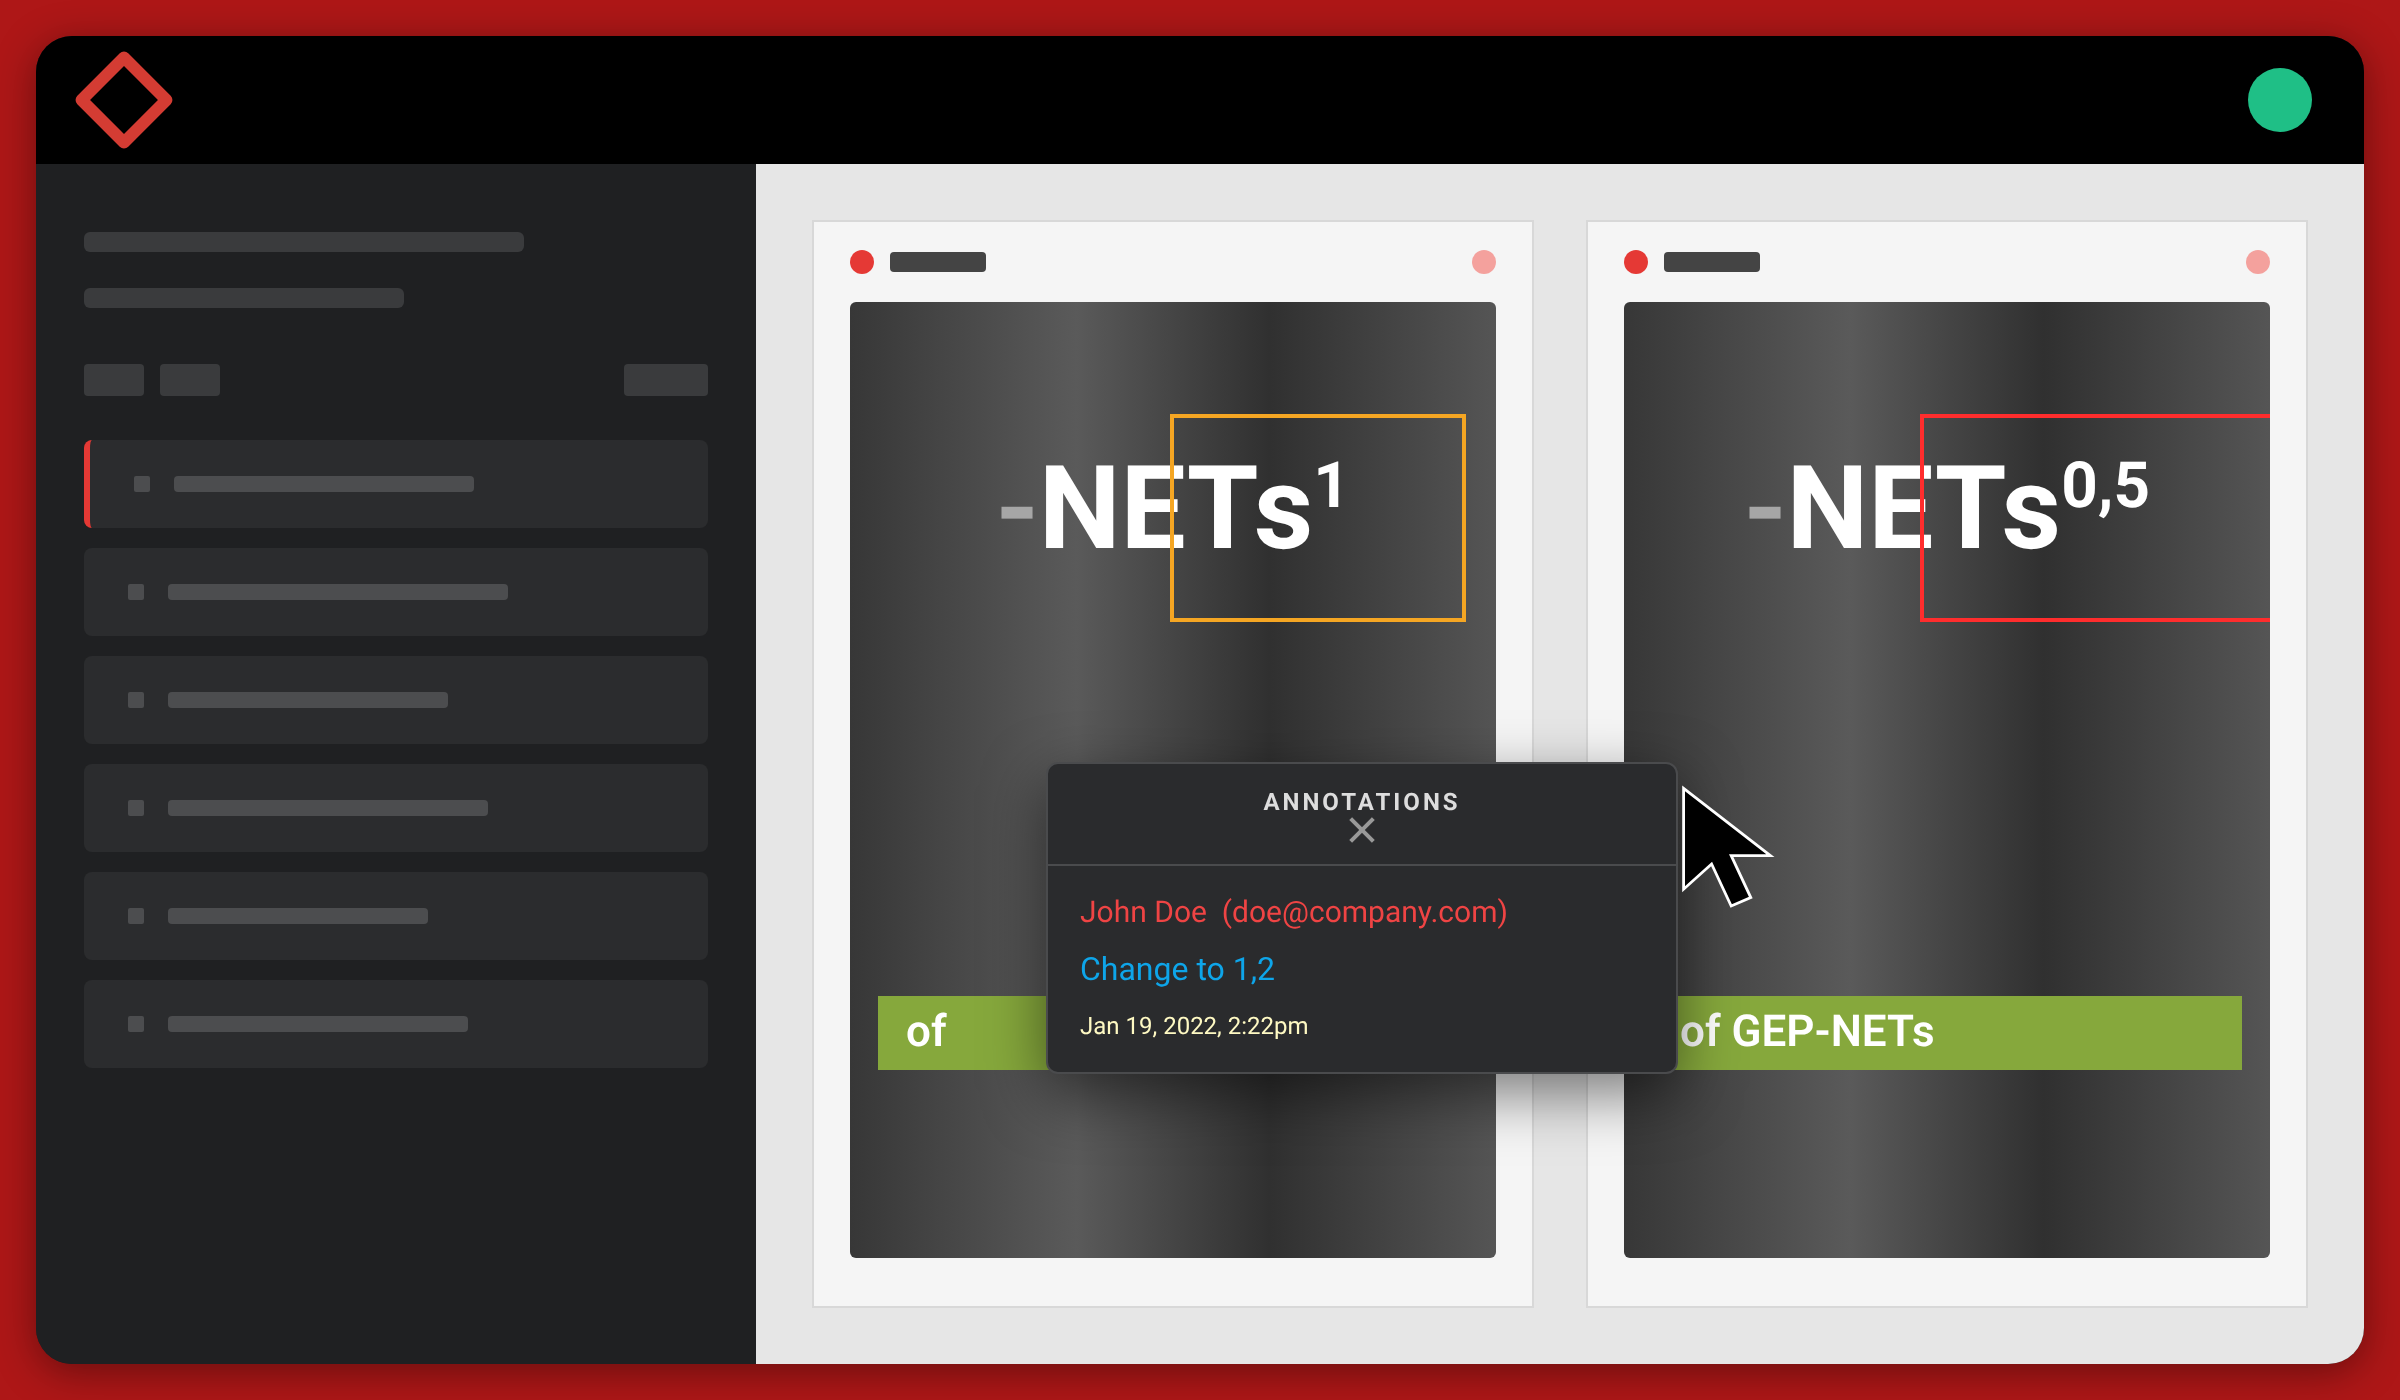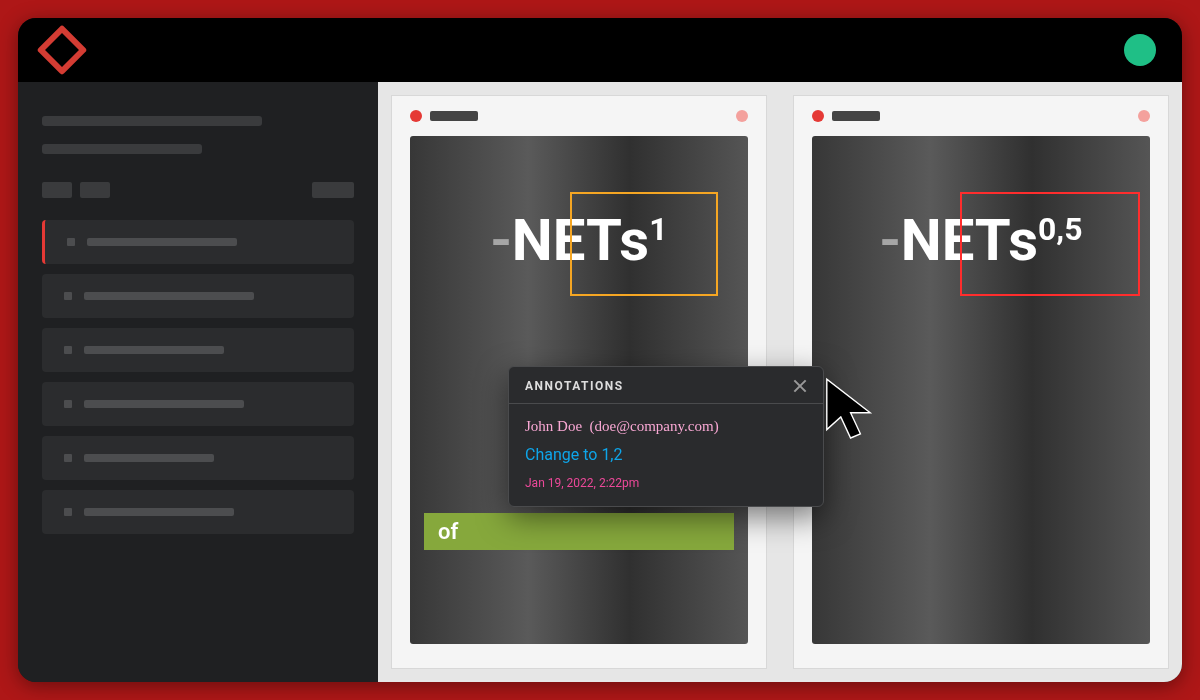--- a/index.html
+++ b/index.html
@@ -61,21 +61,21 @@
     height: 44px; position: relative;
     display: flex; align-items: center; padding-left: 22px;
   }
   .sb-item.active { border-left: 3px solid #e53935; }
   .sb-item-dot { width: 8px; height: 8px; background: #4c4d4f; border-radius: 1px; margin-right: 12px; }
   .sb-item-line { height: 8px; background: #4c4d4f; border-radius: 2px; }
 
   
   .canvas {
     flex: 1; background: #e6e6e6;
-    padding: 13px; display: flex; gap: 26px;
+    padding: 28px; display: flex; gap: 26px;
     position: relative;
   }
   .page {
     flex: 1; background: #f5f5f5; border: 1px solid #d8d8d8;
     padding: 14px 18px 24px 18px;
     position: relative;
     display: flex; flex-direction: column;
   }
   .page-head { display: flex; align-items: center; gap: 8px; margin-bottom: 14px; }
   .dot-red  { width: 12px; height: 12px; border-radius: 50%; background: #e53935; }
@@ -120,32 +120,32 @@
     border: 1px solid #4a4b4d;
     border-radius: 6px;
     box-shadow: 0 10px 30px rgba(0,0,0,0.5);
     color: #eee;
     z-index: 5;
   }
   .pop-head {
     display: flex; align-items: center; justify-content: space-between;
     padding: 12px 16px 10px 16px;
     border-bottom: 1px solid #4a4b4d;
-    font-size: 12px; letter-spacing: 1.5px; font-weight: 700; color: #ddd;
+    font-size: 12px; letter-spacing: 1.5px; font-weight: 700; color: #ddd; flex-direction: column;
   }
   .close-x { width: 14px; height: 14px; position: relative; cursor: pointer; }
   .close-x::before, .close-x::after {
     content:""; position:absolute; left:6px; top:-1px; width:2px; height:16px; background:#999;
   }
   .close-x::before { transform: rotate(45deg); }
   .close-x::after  { transform: rotate(-45deg); }
   .pop-body { padding: 14px 16px 16px 16px; }
-  .pop-author { color: #f9a8d4; font-size: 15px; margin-bottom: 10px; font-family: Liberation Serif, serif; }
+  .pop-author { color: #ef4444; font-size: 15px; margin-bottom: 10px; }
   .pop-msg { color: #0ea5e9; font-size: 16px; margin-bottom: 12px; }
-  .pop-time { color: #ec4899; font-size: 12px; }
+  .pop-time { color: #fef9c3; font-size: 12px; }
 
   
   .cursor {
     position: absolute; left: 432px; top: 280px; z-index: 10;
     width: 56px; height: 68px; pointer-events: none;
   }
 </style>
 </head>
 <body>
 
@@ -231,19 +231,20 @@
         <div class="page-head">
           <div class="dot-red"></div>
           <div class="bar-dark"></div>
           <div class="dot-pink"></div>
         </div>
         <div class="slide">
           <div class="slide-text">
             <span class="dash">-</span><span>NETs</span><span class="sup">0,5</span>
           </div>
           <div class="highlight-box hl-red"></div>
+          <div class="caption-chip">of GEP-NETs</div>
         </div>
       </div>
 
     </main>
 
   </div>
 </div>
 
 </body></html>

